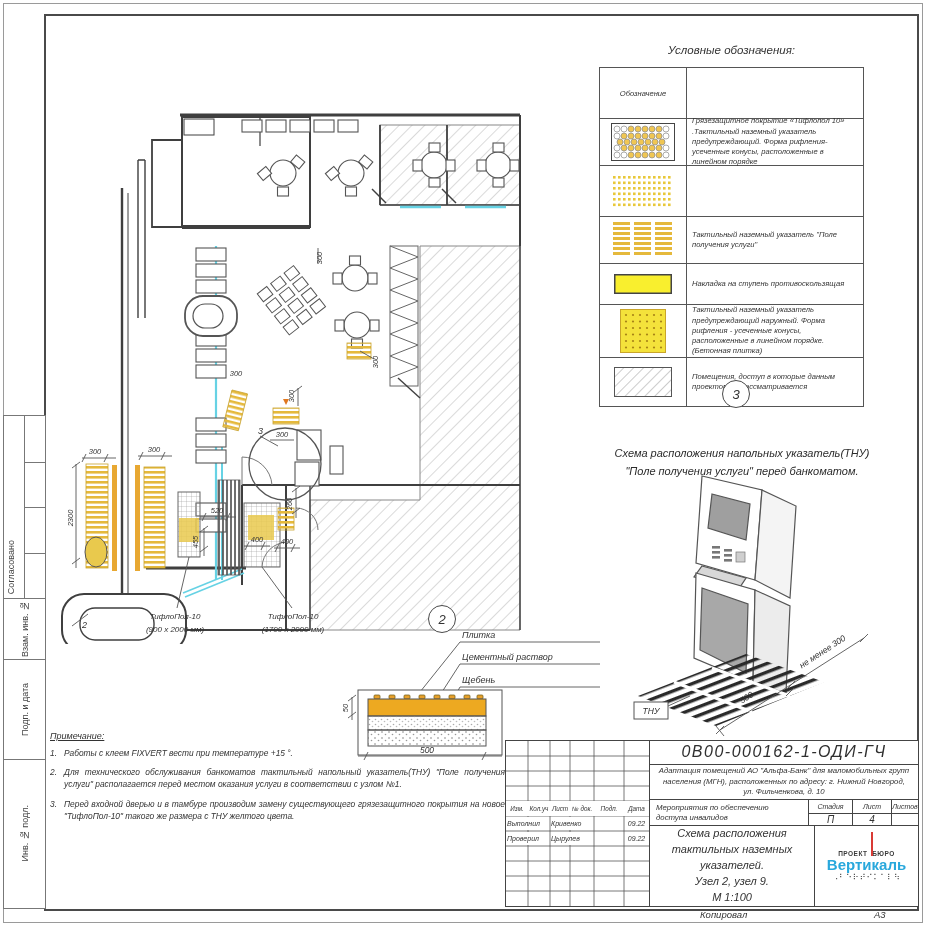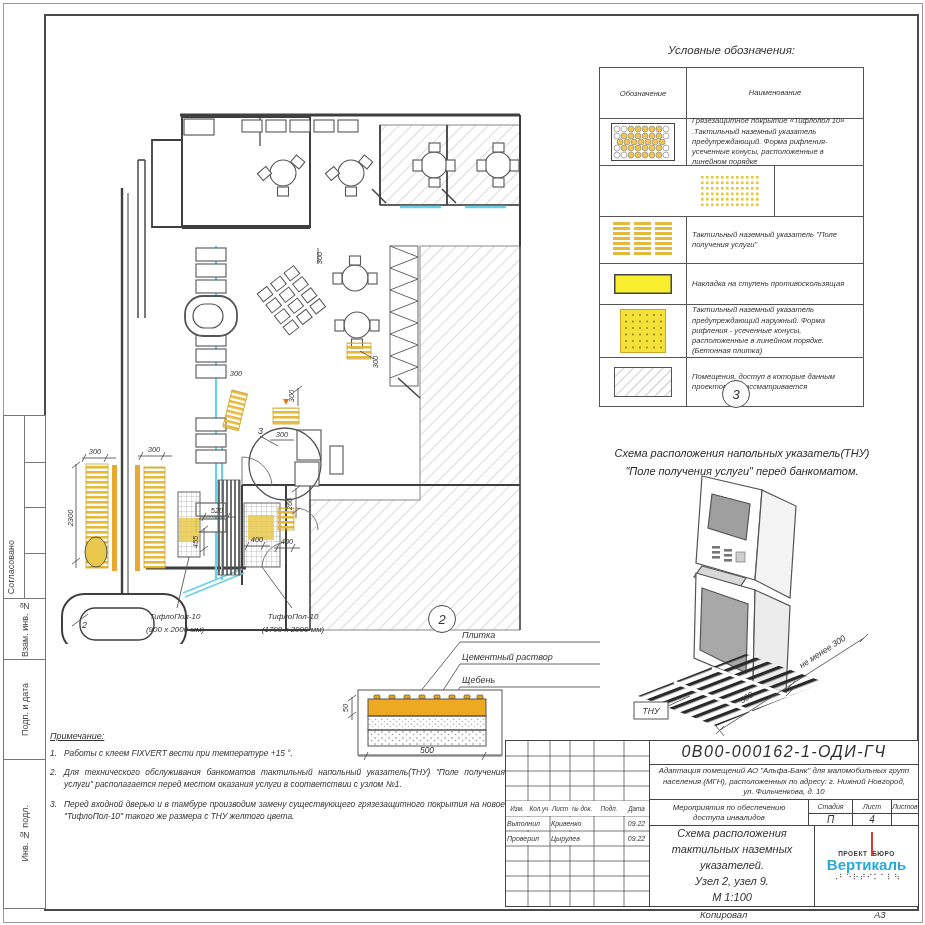--- a/index.html
+++ b/index.html
@@ -14,21 +14,21 @@
   .sb{position:absolute;left:3px;top:415px;width:41px;height:492px;border:1px solid #777;background:#fff;}
   .sb-cell{position:relative;border-bottom:1px solid #777;display:flex;align-items:center;justify-content:center;}
   .sb-cell:last-child{border-bottom:none;}
   .vtext{writing-mode:vertical-rl;transform:rotate(180deg);font-size:9px;white-space:nowrap;color:#444;}
   .sb-sub{position:absolute;left:20px;top:0;right:0;bottom:0;border-left:1px solid #777;}
   .sb-sub i{position:absolute;left:0;right:0;height:0;border-top:1px solid #777;display:block;}
   
   .legend{position:absolute;left:599px;top:16px;width:265px;margin-top:28px;}
   .legend-title{text-align:center;font-size:11.5px;color:#333;margin-bottom:11px;}
   .legend-table{border:1.4px solid #555;}
-  .lrow{display:flex;border-bottom:1px solid #555;justify-content:center;}
+  .lrow{display:flex;border-bottom:1px solid #555;}
   .lrow:last-child{border-bottom:none;}
   .lsym{width:86px;border-right:1px solid #555;display:flex;align-items:center;justify-content:center;flex:none;}
   .lname{flex:1;padding:3px 5px;font-size:7.6px;line-height:1.35;display:flex;align-items:center;}
   
   .callout{position:absolute;width:26px;height:26px;border:1.4px solid #4a4a4a;border-radius:50%;
            display:flex;align-items:center;justify-content:center;font-size:13px;background:#fff;}
   
   .scheme-title{position:absolute;left:592px;top:444px;width:300px;text-align:center;font-size:11px;line-height:1.65;color:#2b2b2b;}
   
   .notes{position:absolute;left:50px;top:731px;width:455px;}
@@ -40,21 +40,21 @@
   .tb{position:absolute;left:505px;top:740px;width:412px;height:165px;border:1.8px solid #444;background:#fff;display:flex;}
   .tb-left{width:143px;border-right:1.6px solid #444;position:relative;flex:none;}
   .tb-left .cellt{position:absolute;font-size:6.3px;display:flex;align-items:center;justify-content:center;background:#fff;}
   .tb-right{flex:1;display:flex;flex-direction:column;}
   .tb-doc{height:35px;border-bottom:1.6px solid #444;display:flex;align-items:center;justify-content:center;
           font-size:16px;letter-spacing:1.5px;color:#2f2f2f;}
   .tb-desc{height:43px;border-bottom:1.6px solid #444;display:flex;align-items:center;justify-content:center;
            text-align:center;font-size:7.8px;line-height:1.4;padding:1px 8px;}
   .tb-mid{height:38px;border-bottom:1.6px solid #444;display:flex;}
   .tb-task{width:146px;border-right:1.2px solid #444;display:flex;align-items:center;justify-content:center;
-           text-align:center;font-size:7.8px;line-height:1.3;padding:0 6px;flex:none;}
+           text-align:left;font-size:7.8px;line-height:1.3;padding:0 6px;flex:none;}
   .tb-stage{flex:1;display:grid;grid-template-columns:43px 39px 1fr;grid-template-rows:14px 1fr;}
   .tb-stage div{border-left:1px solid #444;display:flex;align-items:center;justify-content:center;}
   .tb-stage .hd{font-size:7px;border-bottom:1px solid #444;}
   .tb-stage .vl{font-size:10px;}
   .tb-stage div:nth-child(3n+1){border-left:none;}
   .tb-bot{flex:1;display:flex;}
   .tb-sheet{width:156px;border-right:1.2px solid #444;display:flex;flex-direction:column;align-items:center;justify-content:center;
             text-align:center;font-size:11px;line-height:1.45;padding:0 4px;flex:none;}
   .tb-logo{flex:1;display:flex;flex-direction:column;align-items:center;justify-content:center;position:relative;}
   .logo-top{font-size:6.5px;font-weight:bold;letter-spacing:.5px;color:#3a3a3a;}
@@ -305,21 +305,20 @@
     <text x="247" y="523">ТифлоПол-10</text>
     <text x="247" y="536">(1700 x 2000 мм)</text>
   </g>
 </svg>
 
 <div class="legend gost">
   <div class="legend-title">Условные обозначения:</div>
   <div class="legend-table">
     <div class="lrow" style="height:50px;">
       <div class="lsym" style="font-size:7.6px;">Обозначение</div>
-      <div class="lname" style="justify-content:center;text-align:center;">Наименование</div>
     </div>
     <div class="lrow" style="height:46px;">
       <div class="lsym">
         <svg width="64" height="38">
           <rect x="0.5" y="0.5" width="63" height="37" fill="#fff" stroke="#444"></rect>
           <g stroke="#8a8a8a" stroke-width="0.7">
             <g fill="none">
               <circle cx="6" cy="6" r="3"></circle>
                 <circle cx="13" cy="6" r="3"></circle>
                 <circle cx="55" cy="6" r="3"></circle>

